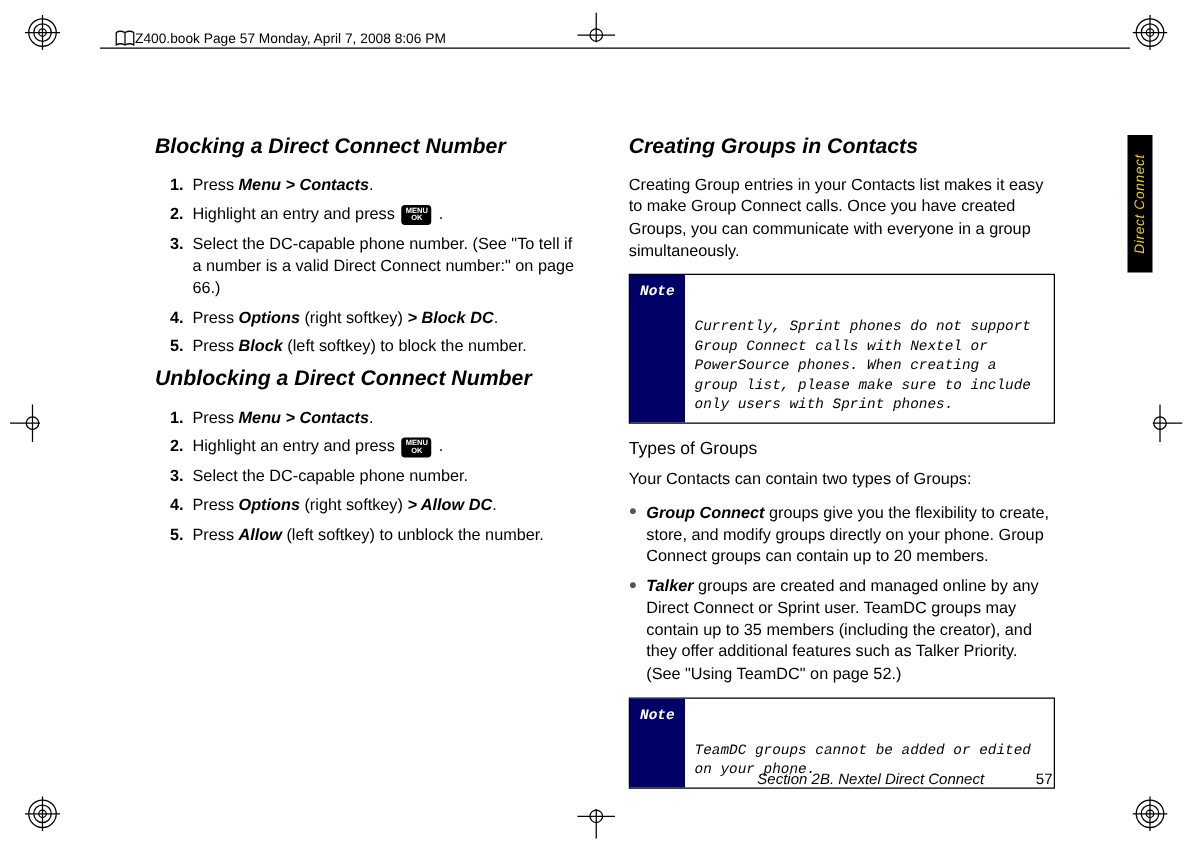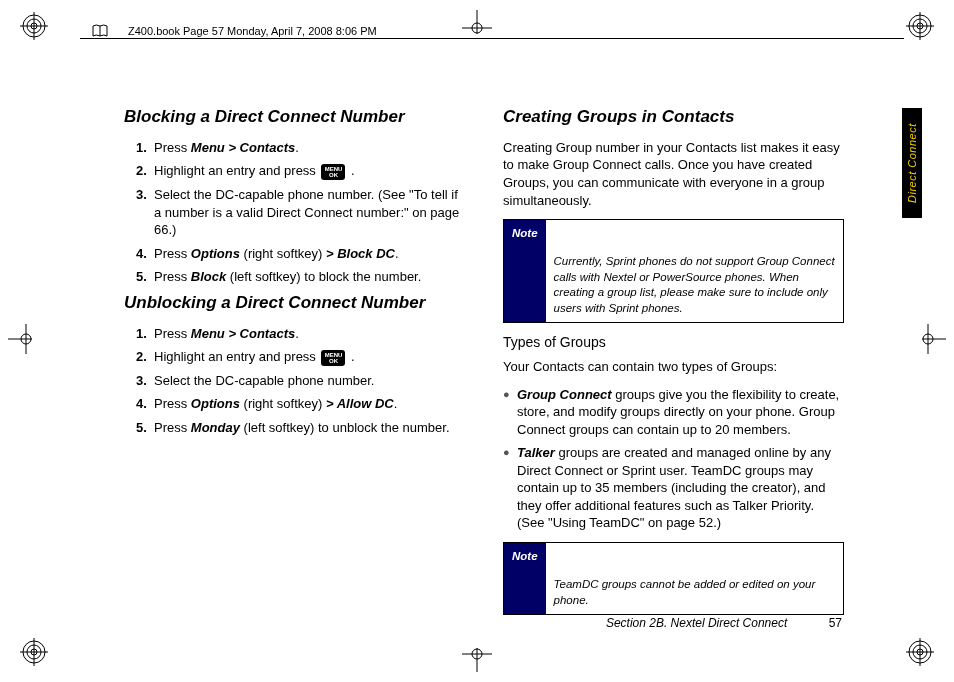--- a/index.html
+++ b/index.html
@@ -24,21 +24,21 @@
     right: 50px;
     border-top: 1px solid #000;
   }
   .header-text {
     position: absolute;
     top: 24px;
     left: 92px;
     font-size: 11px;
     display: flex;
     align-items: center;
-    gap: 20px;
+    gap: 0;
   }
   .header-icon svg { display:block; }
   .content {
     position: absolute;
     top: 100px;
     left: 124px;
     width: 720px;
     height: 520px;
     display: flex;
     gap: 38px;
@@ -98,20 +98,21 @@
     font-size: 11px;
     color: #555;
     line-height: 17px;
   }
   .bullet .txt { flex:1; }
   .note-box {
     border: 1px solid #000;
     display: flex;
     margin: 10px 0;
     font-size: 11.5px;
+    font-family: Liberation Mono, monospace;
   }
   .note-label {
     background: #000067;
     color: #fff;
     font-style: italic;
     font-weight: bold;
     padding: 6px 8px;
     flex: none;
     display: flex;
     align-items: flex-start;
@@ -277,27 +278,27 @@
     <div class="step">
       <div class="num">3.</div>
       <div class="txt">Select the DC-capable phone number.</div>
     </div>
     <div class="step">
       <div class="num">4.</div>
       <div class="txt"><span>Press </span><span class="bold-it">Options</span><span> (right softkey) </span><span class="bold-it">&gt; Allow DC</span><span>.</span></div>
     </div>
     <div class="step">
       <div class="num">5.</div>
-      <div class="txt"><span>Press </span><span class="bold-it">Monday</span><span> (left softkey) to unblock the number.</span></div>
+      <div class="txt"><span>Press </span><span class="bold-it">Allow</span><span> (left softkey) to unblock the number.</span></div>
     </div>
   </div>
 
   <div class="col">
     <div class="h1">Creating Groups in Contacts</div>
-    <div class="para">Creating Group number in your Contacts list makes it easy to make Group Connect calls. Once you have created Groups, you can communicate with everyone in a group simultaneously.</div>
+    <div class="para">Creating Group entries in your Contacts list makes it easy to make Group Connect calls. Once you have created Groups, you can communicate with everyone in a group simultaneously.</div>
 
     <div class="note-box">
       <div class="note-label">Note</div>
       <div class="note-text">Currently, Sprint phones do not support Group Connect calls with Nextel or PowerSource phones. When creating a group list, please make sure to include only users with Sprint phones.</div>
     </div>
 
     <div class="h2">Types of Groups</div>
     <div class="para">Your Contacts can contain two types of Groups:</div>
 
     <div class="bullet">

